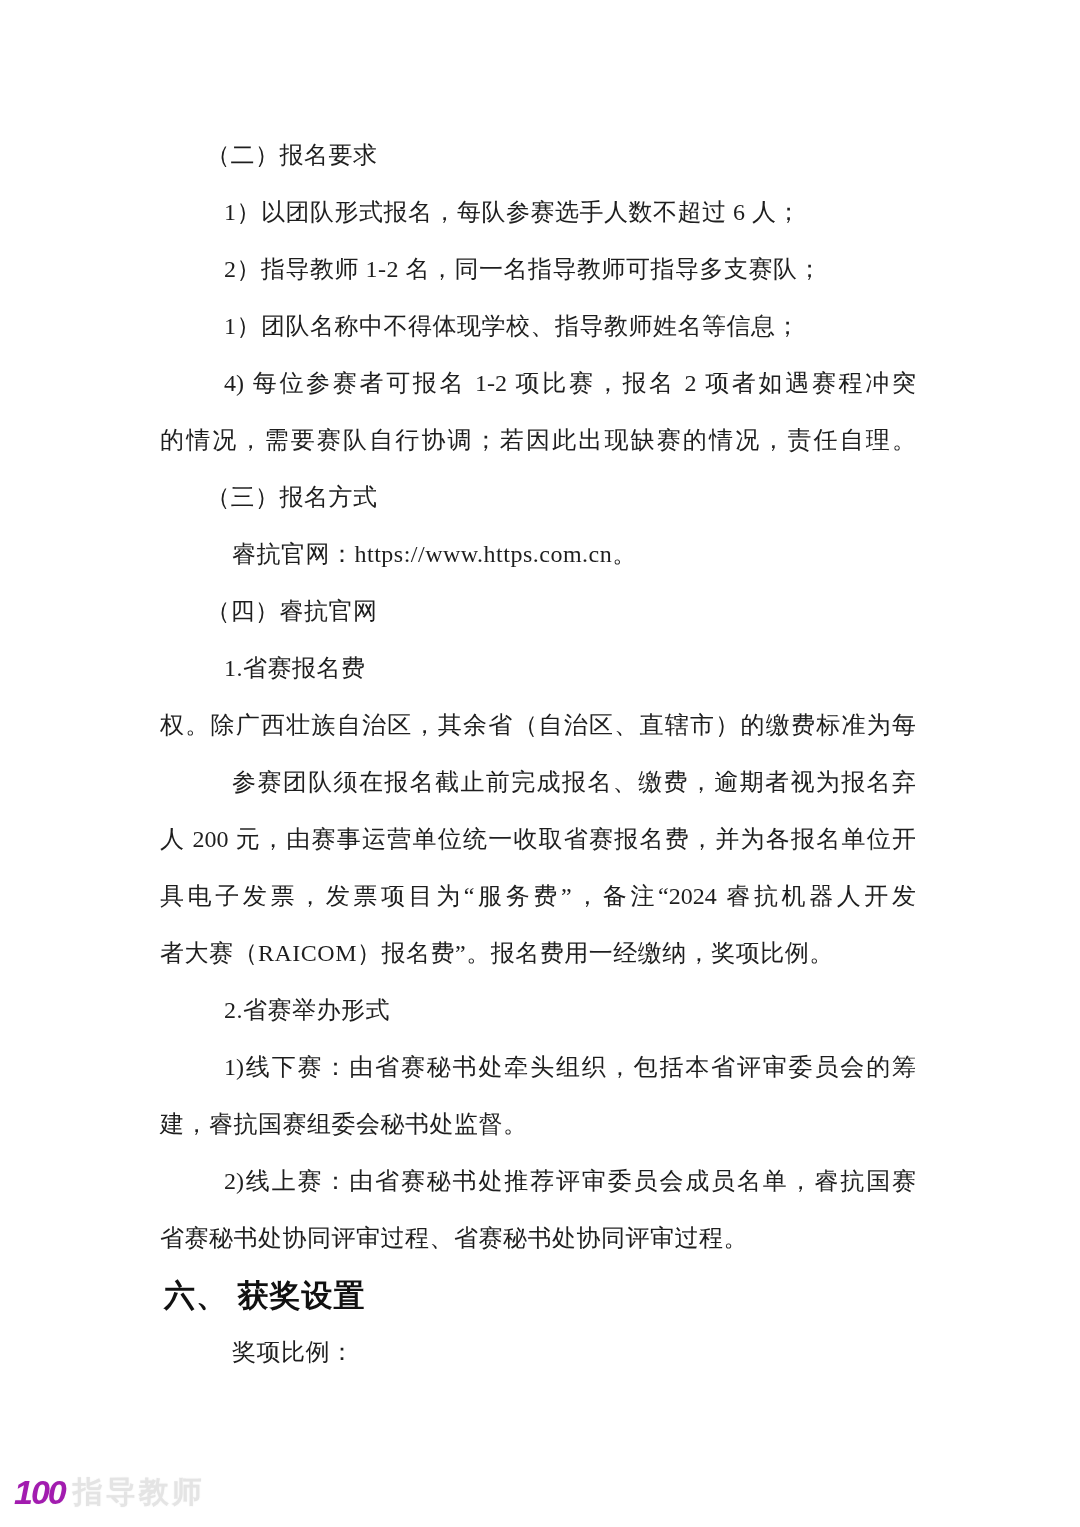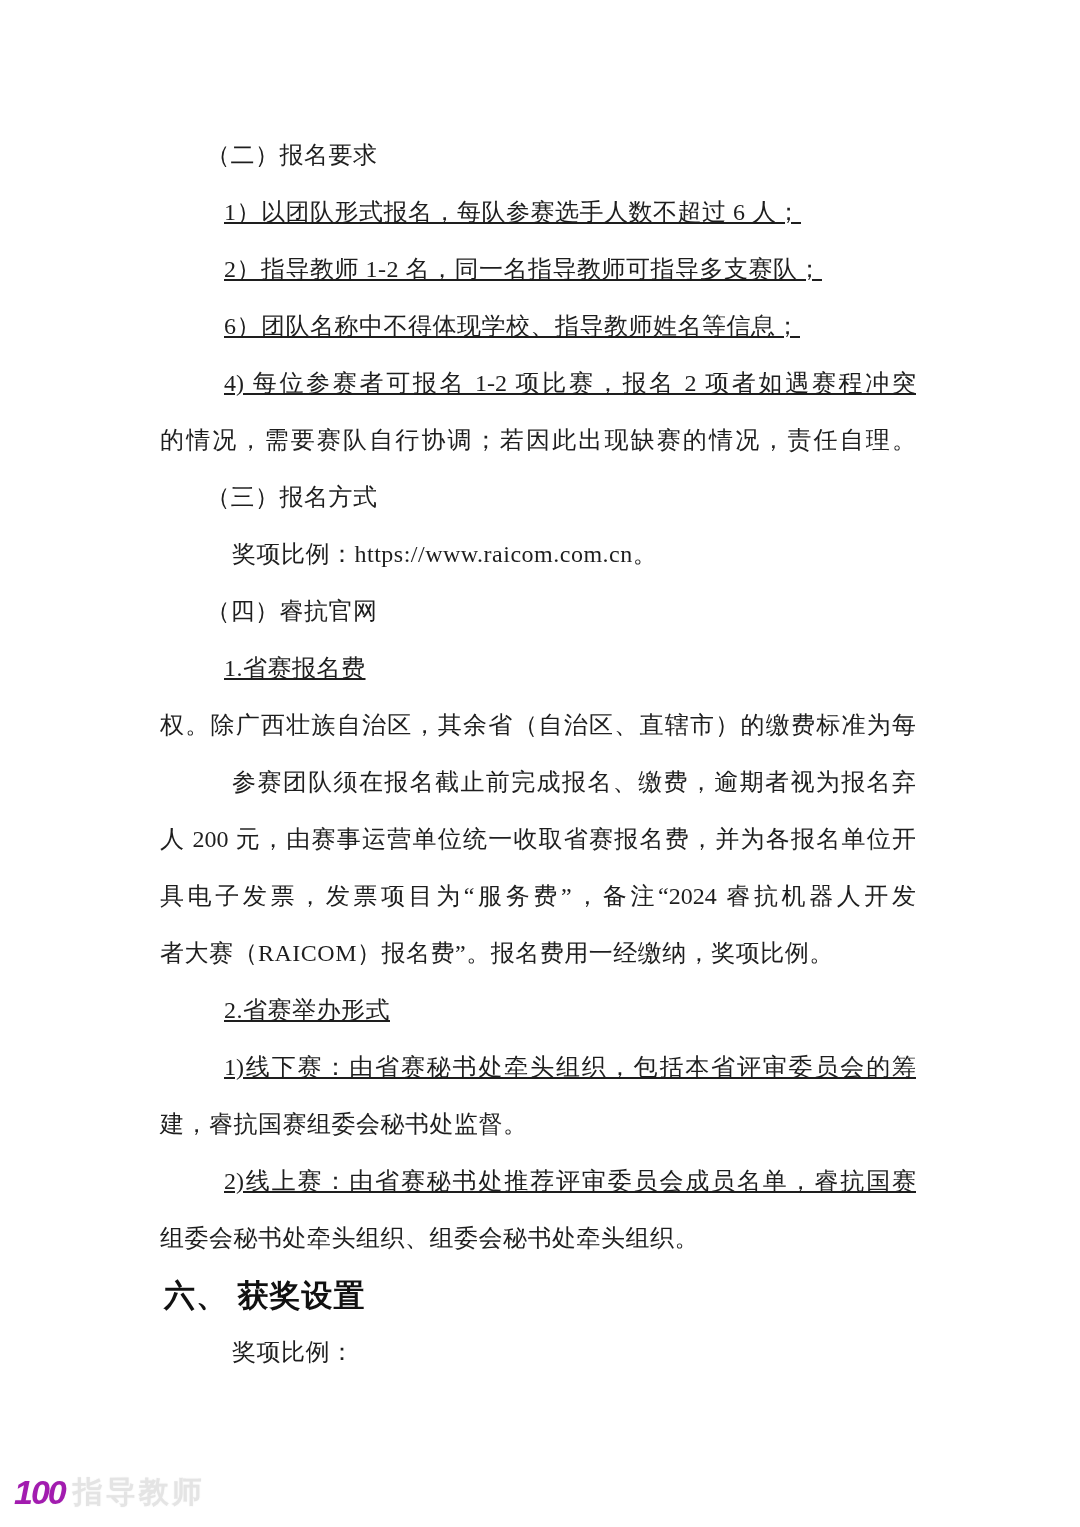--- a/index.html
+++ b/index.html
@@ -28,21 +28,21 @@
   .line {
     height: 57px;
     line-height: 57px;
     font-size: 24px;
     letter-spacing: 0.5px;
     white-space: nowrap;
     color: #1e1e1e;
     font-family: "Liberation Serif", serif;
   }
   .line.section { text-indent: 46px; }
-  .line.item    { text-indent: 64px; text-decoration: underline; }
+  .line.item    { text-indent: 64px; }
   .line.para    { text-indent: 72px; }
   .line.cont    { text-indent: 0; }
   .line.justify {
     white-space: normal;
     text-align: justify;
     text-align-last: justify;
     letter-spacing: 0;
   }
   .line.chapter {
     font-family: "Liberation Sans", sans-serif;
@@ -84,37 +84,37 @@
   }
 </style>
 </head>
 <body>
 
 <div class="page">
   <div class="doc">
       <div class="line section">（二）报名要求</div>
       <div class="line item">1）以团队形式报名，每队参赛选手人数不超过 6 人；</div>
       <div class="line item">2）指导教师 1-2 名，同一名指导教师可指导多支赛队；</div>
-      <div class="line item">6）团队名称中不得体现学校、指导教师姓名等信息；</div>
+      <div class="line item">1）团队名称中不得体现学校、指导教师姓名等信息；</div>
       <div class="line item justify">4) 每位参赛者可报名 1-2 项比赛，报名 2 项者如遇赛程冲突</div>
       <div class="line cont justify">的情况，需要赛队自行协调；若因此出现缺赛的情况，责任自理。</div>
       <div class="line section">（三）报名方式</div>
-      <div class="line para">奖项比例：https://www.raicom.com.cn。</div>
+      <div class="line para">睿抗官网：https://www.https.com.cn。</div>
       <div class="line section">（四）睿抗官网</div>
       <div class="line item">1.省赛报名费</div>
       <div class="line cont justify">权。除广西壮族自治区，其余省（自治区、直辖市）的缴费标准为每</div>
       <div class="line para justify">参赛团队须在报名截止前完成报名、缴费，逾期者视为报名弃</div>
       <div class="line cont justify">人 200 元，由赛事运营单位统一收取省赛报名费，并为各报名单位开</div>
       <div class="line cont justify">具电子发票，发票项目为“服务费”，备注“2024 睿抗机器人开发</div>
       <div class="line cont">者大赛（RAICOM）报名费”。报名费用一经缴纳，奖项比例。</div>
       <div class="line item">2.省赛举办形式</div>
       <div class="line item justify">1)线下赛：由省赛秘书处牵头组织，包括本省评审委员会的筹</div>
       <div class="line cont">建，睿抗国赛组委会秘书处监督。</div>
       <div class="line item justify">2)线上赛：由省赛秘书处推荐评审委员会成员名单，睿抗国赛</div>
-      <div class="line cont">组委会秘书处牵头组织、组委会秘书处牵头组织。</div>
+      <div class="line cont">省赛秘书处协同评审过程、省赛秘书处协同评审过程。</div>
       <div class="line chapter">六、 获奖设置</div>
       <div class="line para">奖项比例：</div>
     </div>
   <div class="watermark">
     <span class="wm-logo">100</span>
     <span class="wm-text">指导教师</span>
   </div>
 </div>
 
 </body></html>

